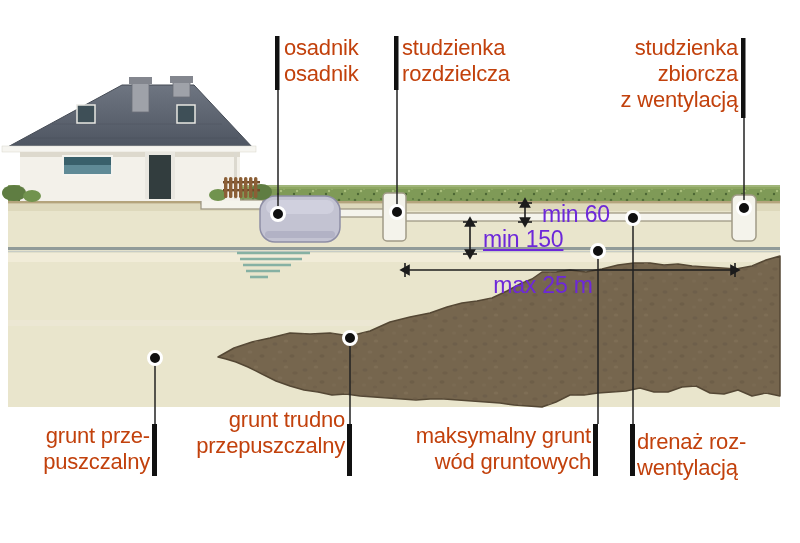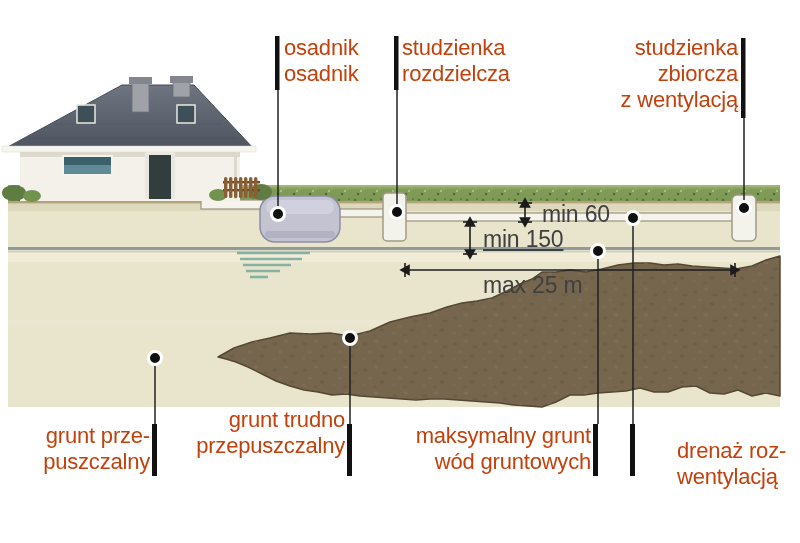--- a/index.html
+++ b/index.html
@@ -2,23 +2,23 @@
 <html><head>
 <meta charset="utf-8">
 <style>
   html,body{margin:0;padding:0;background:#ffffff;}
   #stage{position:relative;width:800px;height:543px;background:#ffffff;overflow:hidden;
          font-family:"Liberation Sans",sans-serif;}
   #scene{position:absolute;left:0;top:0;}
   .lbl{position:absolute;font-size:22px;line-height:26px;font-weight:400;color:#c2410c;
        white-space:nowrap;letter-spacing:-0.2px;}
   .lbl.right{text-align:right;}
-  .dim{position:absolute;font-size:23px;line-height:24px;font-weight:400;color:#404040;
+  .dim{position:absolute;font-size:23px;line-height:24px;font-weight:400;color:#6d28d9;
        white-space:nowrap;letter-spacing:-0.2px;}
-  .dim.center{text-align:left;}
+  .dim.center{text-align:center;}
 </style>
 </head>
 <body>
 
 <div id="stage">
 
 <svg id="scene" width="800" height="543" viewBox="0 0 800 543">
   <defs>
     <pattern id="grasstex" width="16" height="14" patternUnits="userSpaceOnUse">
       <rect width="16" height="14" fill="#7f9a57"></rect>
@@ -219,21 +219,21 @@
   <div>puszczalny</div>
 </div>
 <div class="lbl right" style="right:455px;top:407px;">
   <div>grunt trudno</div>
   <div>przepuszczalny</div>
 </div>
 <div class="lbl right" style="right:209px;top:423px;">
   <div>maksymalny grunt</div>
   <div>wód gruntowych</div>
 </div>
-<div class="lbl" style="left:637px;top:438px;margin-left:40px;">
+<div class="lbl" style="left:637px;top:429px;">
   <div>drenaż roz-</div>
   <div>wentylacją</div>
 </div>
 
 <div class="dim" style="left:542px;top:202px;">min 60</div>
 <div class="dim" style="left:483px;top:227px;text-decoration:underline;">min 150</div>
 <div class="dim center" style="left:483px;top:273px;width:120px;">max 25 m</div>
 
 </div>
 

